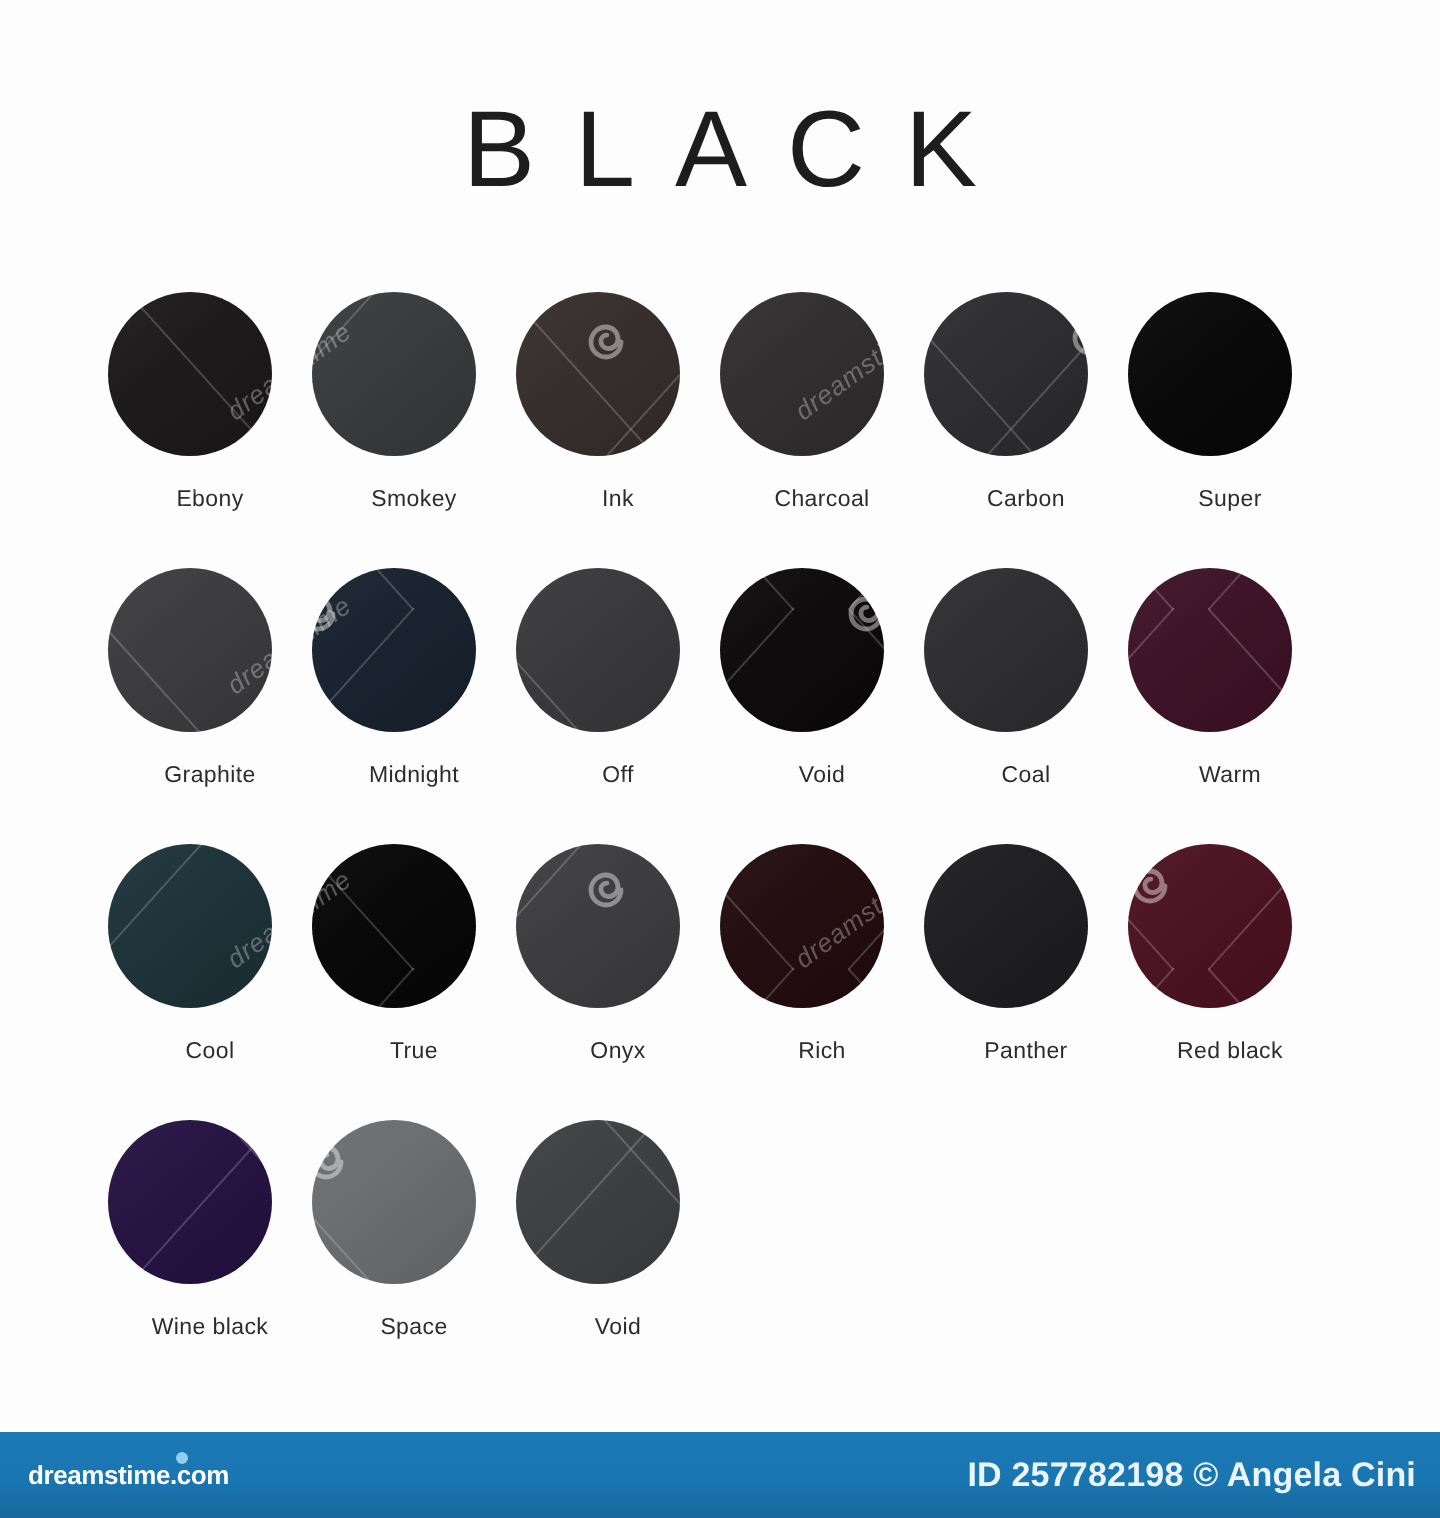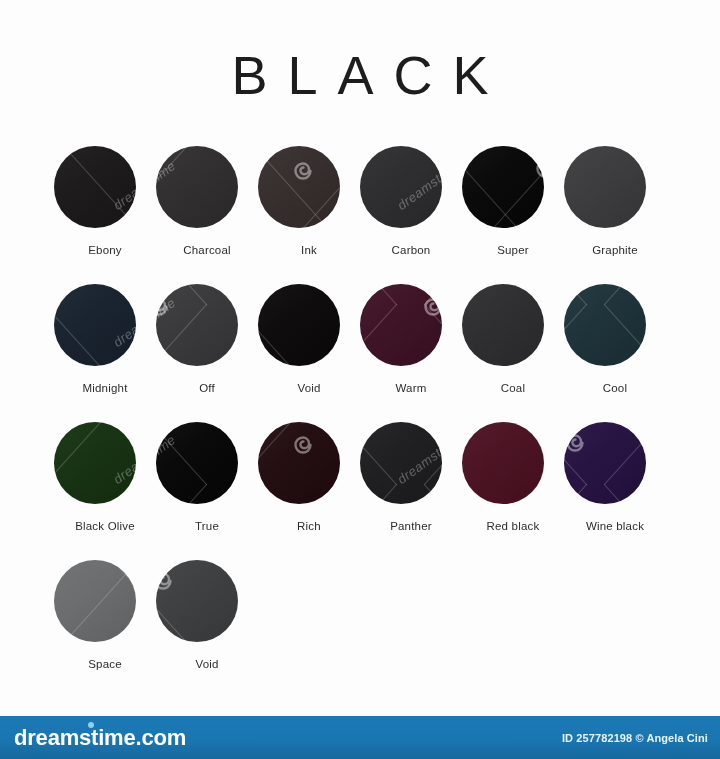--- a/index.html
+++ b/index.html
@@ -151,41 +151,41 @@
     background: linear-gradient(180deg, #1b79b5 0%, #1a76b1 55%, #17689e 100%);
     display: flex;
     align-items: center;
     justify-content: space-between;
     padding: 0 12px 0 14px;
     z-index: 10;
   }
 
   .footer-logo {
     font-family: "Liberation Sans", sans-serif;
-    font-size: 22px;
+    font-size: 13px;
     font-weight: 700;
     color: #ffffff;
     letter-spacing: -0.2px;
     position: relative;
     line-height: 1;
   }
 
   .footer-logo .logo-dot {
     position: absolute;
     width: 6px;
     height: 6px;
     border-radius: 50%;
     background: #8fd0f0;
     left: 74px;
     top: -5px;
   }
 
   .footer-credit {
     font-family: "Liberation Sans", sans-serif;
-    font-size: 11px;
+    font-size: 17px;
     font-weight: 700;
     color: #eaf4fb;
     letter-spacing: 0.1px;
     white-space: nowrap;
     margin-left: 20px;
   }
 </style>
 </head>
 <body>
 
@@ -194,28 +194,32 @@
   <div class="title-area">
     <div class="poster-title">BLACK</div>
   </div>
 
   <div class="grid" id="swatch-grid">
       <div class="swatch-cell">
         <div class="swatch-disc" style="background: rgb(26, 23, 25);"></div>
         <div class="swatch-label">Ebony</div>
       </div>
       <div class="swatch-cell">
+        <div class="swatch-disc" style="background: rgb(54, 56, 58);"></div>
+        <div class="swatch-label">Smokey</div>
+      </div>
+      <div class="swatch-cell">
+        <div class="swatch-disc" style="background: rgb(52, 44, 42);"></div>
+        <div class="swatch-label">Ink</div>
+      </div>
+      <div class="swatch-cell">
         <div class="swatch-disc" style="background: rgb(46, 44, 44);"></div>
         <div class="swatch-label">Charcoal</div>
       </div>
       <div class="swatch-cell">
-        <div class="swatch-disc" style="background: rgb(52, 44, 42);"></div>
-        <div class="swatch-label">Ink</div>
-      </div>
-      <div class="swatch-cell">
         <div class="swatch-disc" style="background: rgb(43, 42, 44);"></div>
         <div class="swatch-label">Carbon</div>
       </div>
       <div class="swatch-cell">
         <div class="swatch-disc" style="background: rgb(7, 6, 7);"></div>
         <div class="swatch-label">Super</div>
       </div>
       <div class="swatch-cell">
         <div class="swatch-disc" style="background: rgb(58, 58, 60);"></div>
         <div class="swatch-label">Graphite</div>
@@ -226,38 +230,38 @@
       </div>
       <div class="swatch-cell">
         <div class="swatch-disc" style="background: rgb(55, 55, 58);"></div>
         <div class="swatch-label">Off</div>
       </div>
       <div class="swatch-cell">
         <div class="swatch-disc" style="background: rgb(10, 8, 9);"></div>
         <div class="swatch-label">Void</div>
       </div>
       <div class="swatch-cell">
+        <div class="swatch-disc" style="background: rgb(44, 43, 45);"></div>
+        <div class="swatch-label">Coal</div>
+      </div>
+      <div class="swatch-cell">
         <div class="swatch-disc" style="background: rgb(60, 16, 36);"></div>
         <div class="swatch-label">Warm</div>
       </div>
       <div class="swatch-cell">
-        <div class="swatch-disc" style="background: rgb(44, 43, 45);"></div>
-        <div class="swatch-label">Coal</div>
-      </div>
-      <div class="swatch-cell">
         <div class="swatch-disc" style="background: rgb(27, 48, 55);"></div>
         <div class="swatch-label">Cool</div>
       </div>
       <div class="swatch-cell">
-        <div class="swatch-disc" style="background: rgb(20, 48, 15);"></div>
-        <div class="swatch-label">Black Olive</div>
-      </div>
-      <div class="swatch-cell">
         <div class="swatch-disc" style="background: rgb(5, 5, 5);"></div>
         <div class="swatch-label">True</div>
+      </div>
+      <div class="swatch-cell">
+        <div class="swatch-disc" style="background: rgb(59, 59, 61);"></div>
+        <div class="swatch-label">Onyx</div>
       </div>
       <div class="swatch-cell">
         <div class="swatch-disc" style="background: rgb(32, 10, 13);"></div>
         <div class="swatch-label">Rich</div>
       </div>
       <div class="swatch-cell">
         <div class="swatch-disc" style="background: rgb(28, 28, 30);"></div>
         <div class="swatch-label">Panther</div>
       </div>
       <div class="swatch-cell">

